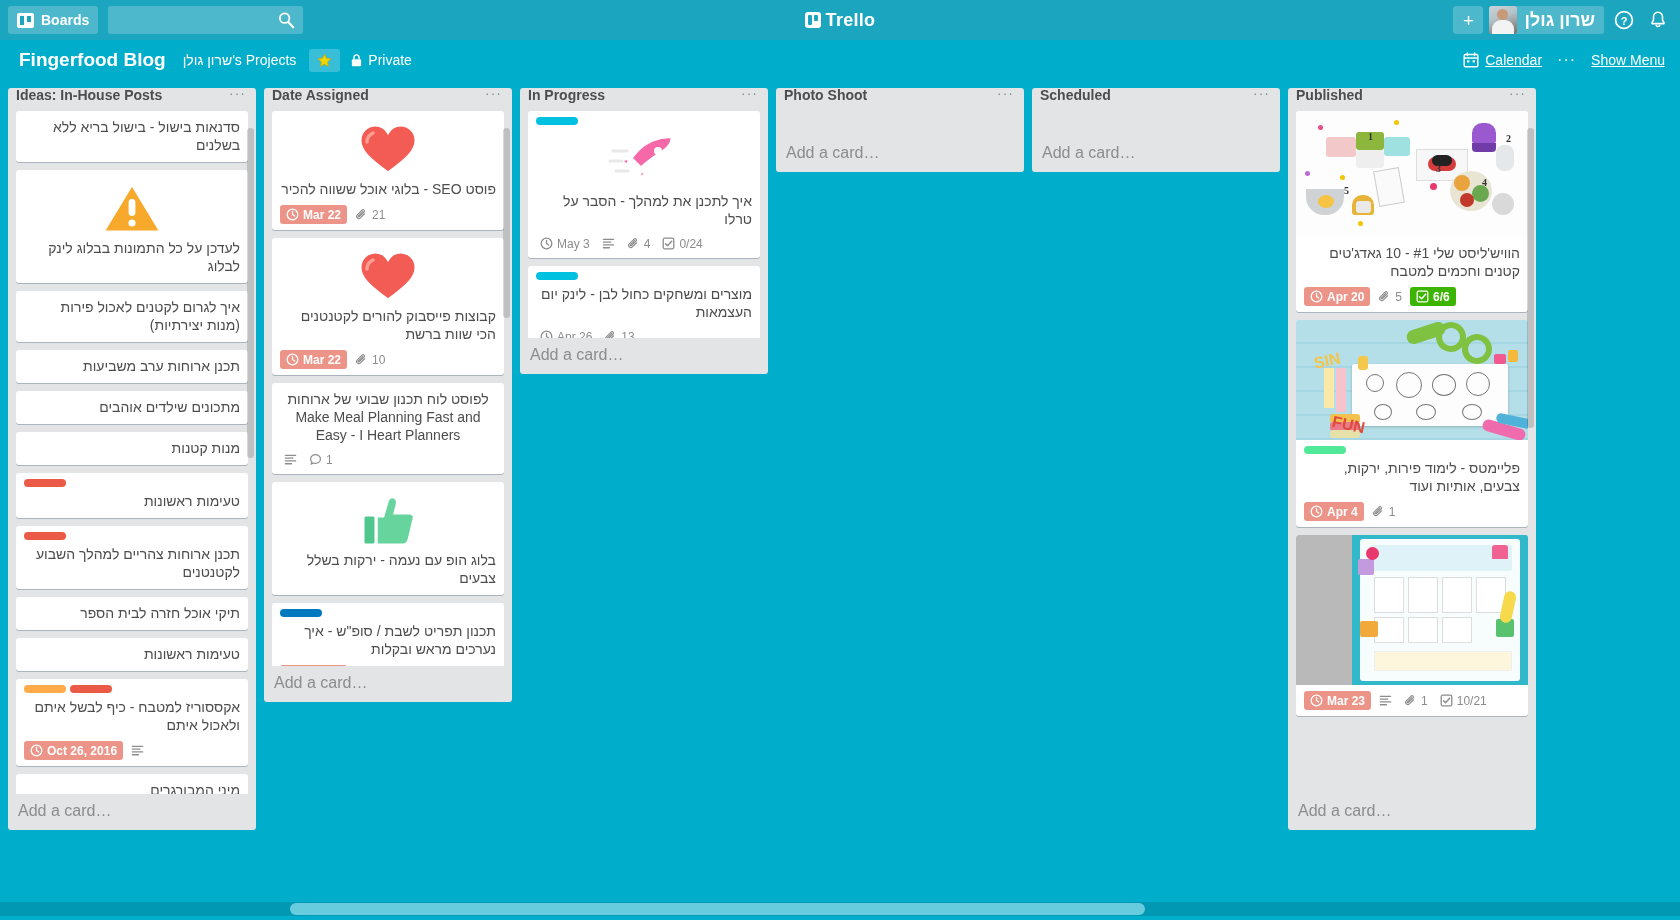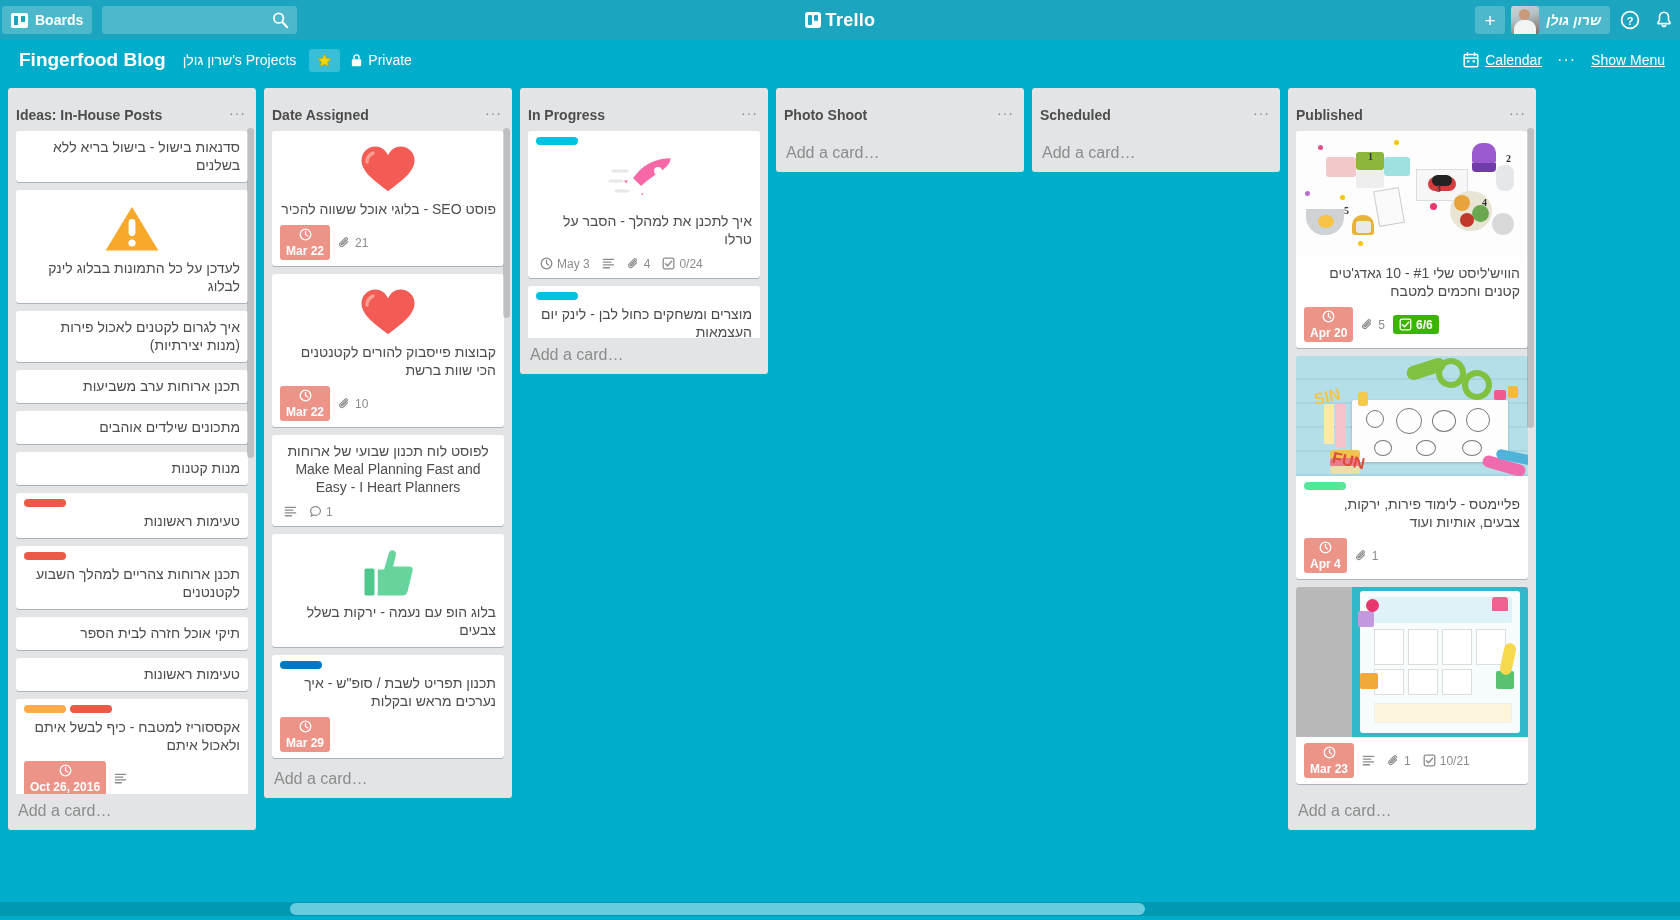--- a/index.html
+++ b/index.html
@@ -7,21 +7,21 @@
     width: 1680px; height: 920px;
     font-family: "Liberation Sans", sans-serif;
     overflow: hidden;
     background: #00AECC;
   }
 
   
   .topbar {
     height: 40px; background: #1BA5BE;
     display: flex; align-items: center;
-    padding: 0 2px; position: relative;
+    padding: 0 8px; position: relative;
   }
   .tb-btn {
     background: rgba(255,255,255,0.22);
     height: 28px; border-radius: 3px;
     display: flex; align-items: center;
     color: #fff; padding: 0 9px; gap: 7px;
     font-size: 14px; font-weight: bold; cursor: pointer;
   }
   .board-glyph {
     width: 17px; height: 15px; background: #fff;
@@ -96,21 +96,21 @@
   .avatar::before {
     content:''; position: absolute; left: 8px; top: 3px;
     width: 11px; height: 11px; border-radius: 50%;
     background: #c99a7a;
   }
   .avatar::after {
     content:''; position: absolute; left: 3px; top: 14px;
     width: 22px; height: 16px; border-radius: 9px 9px 0 0;
     background: #f2f4f4;
   }
-  .tb-user span { color:#fff; font-size: 14px; font-weight: bold; white-space: nowrap; font-style: italic; }
+  .tb-user span { color:#fff; font-size: 18px; font-weight: bold; white-space: nowrap; }
 
   
   .boardbar {
     height: 40px; background: #00AECC;
     display: flex; align-items: center; padding: 0 8px 0 12px;
     color: #fff;
   }
   .board-title {
     font-size: 19px; font-weight: bold; cursor: pointer;
     padding: 3px 7px; border-radius: 3px;
@@ -146,21 +146,21 @@
   }
   .list {
     width: 248px; flex: none;
     background: #E2E4E6; border-radius: 3px;
     display: flex; flex-direction: column;
     max-height: 742px;
     position: relative;
   }
   .list-header {
     display: flex; align-items: flex-start; justify-content: space-between;
-    padding: 20px 8px 8px 8px;
+    padding: 0 8px 8px 8px;
   }
   .list-title {
     font-size: 14px; font-weight: bold; color: #4d4d4d;
     cursor: pointer; line-height: 1.1;
   }
   .list-dots {
     color: #8c8c8c; font-size: 14px; cursor: pointer;
     letter-spacing: 1px; padding: 0 2px; line-height: .8;
   }
   .cards {
@@ -184,21 +184,21 @@
     margin-top: 5px; flex-wrap: wrap;
   }
   .badge {
     display: flex; align-items: center; gap: 4px;
     font-size: 12px; color: #8c8c8c; padding: 2px 4px;
     border-radius: 3px; line-height: 1;
   }
   .badge.due {
     background: #EB5A46; color: #fff; font-weight: bold; padding: 3px 6px;
   }
-  .badge.due.soft { background: #EC9488; flex-direction: column; }
+  .badge.due.soft { background: #EC9488; }
   .badge.done {
     background: #3CB500; color: #fff; font-weight: bold; padding: 3px 6px;
   }
   .badge svg { display:block; }
   .sticker {
     display: flex; justify-content: center; align-items: center;
     padding: 4px 0 2px 0;
   }
   .card-cover { margin: -6px -8px 6px -8px; border-radius: 3px 3px 0 0; overflow: hidden; }
   .add-card {
@@ -385,21 +385,21 @@
             </span>
           </div>
         </div>
         <div class="card">
           <div class="card-title">מיני המבורגרים</div>
         </div>
       </div>
     <div class="list-scroll" style="top:40px;height:330px"></div>
     <div class="add-card">Add a card…</div>
   </div>
-    <div class="list" style="height:710px">
+    <div class="list" style="height:614px">
     <div class="list-header">
       <div class="list-title">Date Assigned</div>
       <div class="list-dots">···</div>
     </div>
     <div class="cards">
         <div class="card">
           <div class="sticker">
     <svg width="62" height="56" viewBox="0 0 62 56">
               <path d="M31 52C12 38 3 30 3 19.5 3 10.4 10 4 18.5 4 24 4 28.4 6.8 31 11.3 33.6 6.8 38 4 43.5 4 52 4 59 10.4 59 19.5 59 30 50 38 31 52z" fill="#F25C54" stroke="#fff" stroke-width="3"></path>
     <path d="M16 12c-4 2-6 6-6 9" stroke="#ff9d93" stroke-width="3.5" fill="none" stroke-linecap="round"></path>

